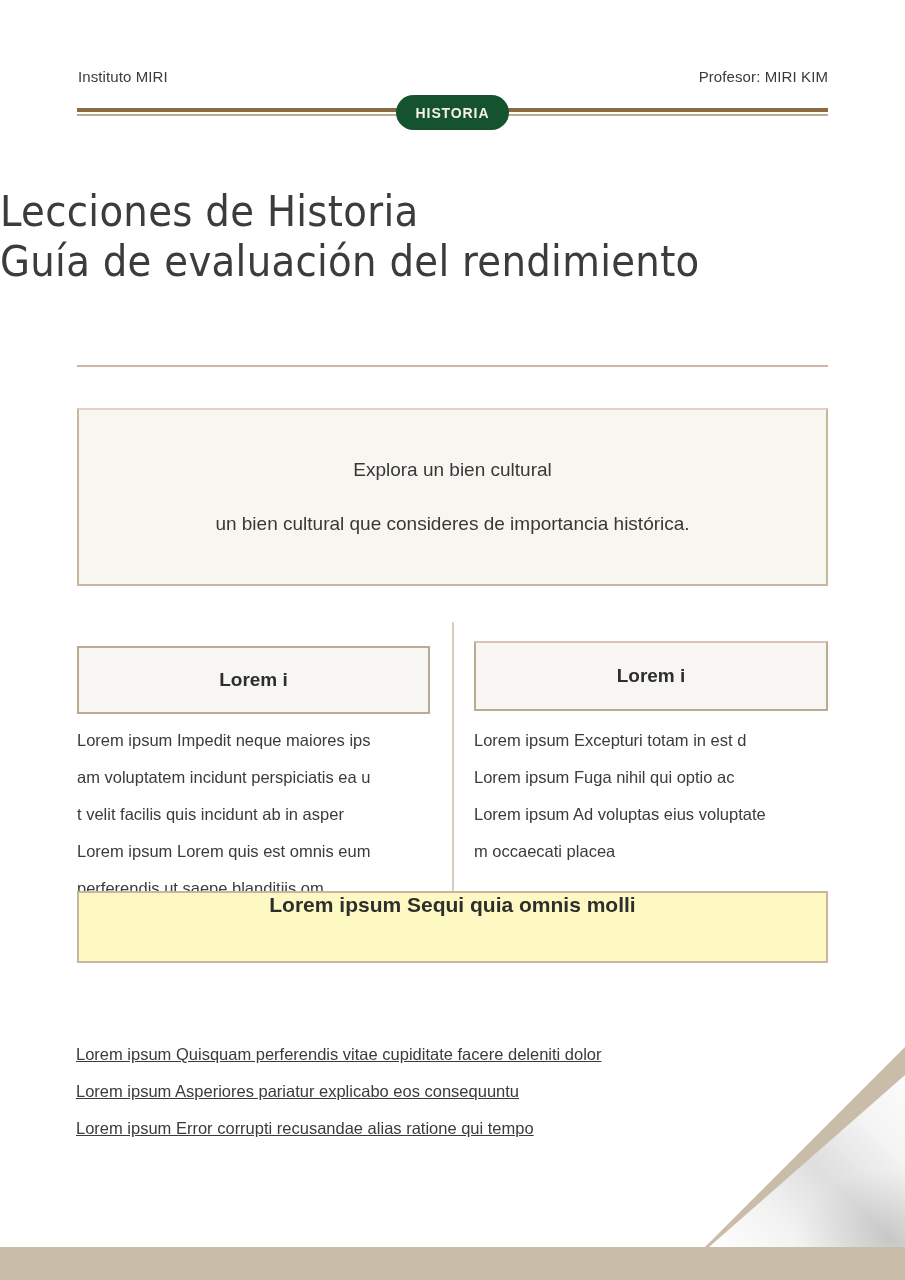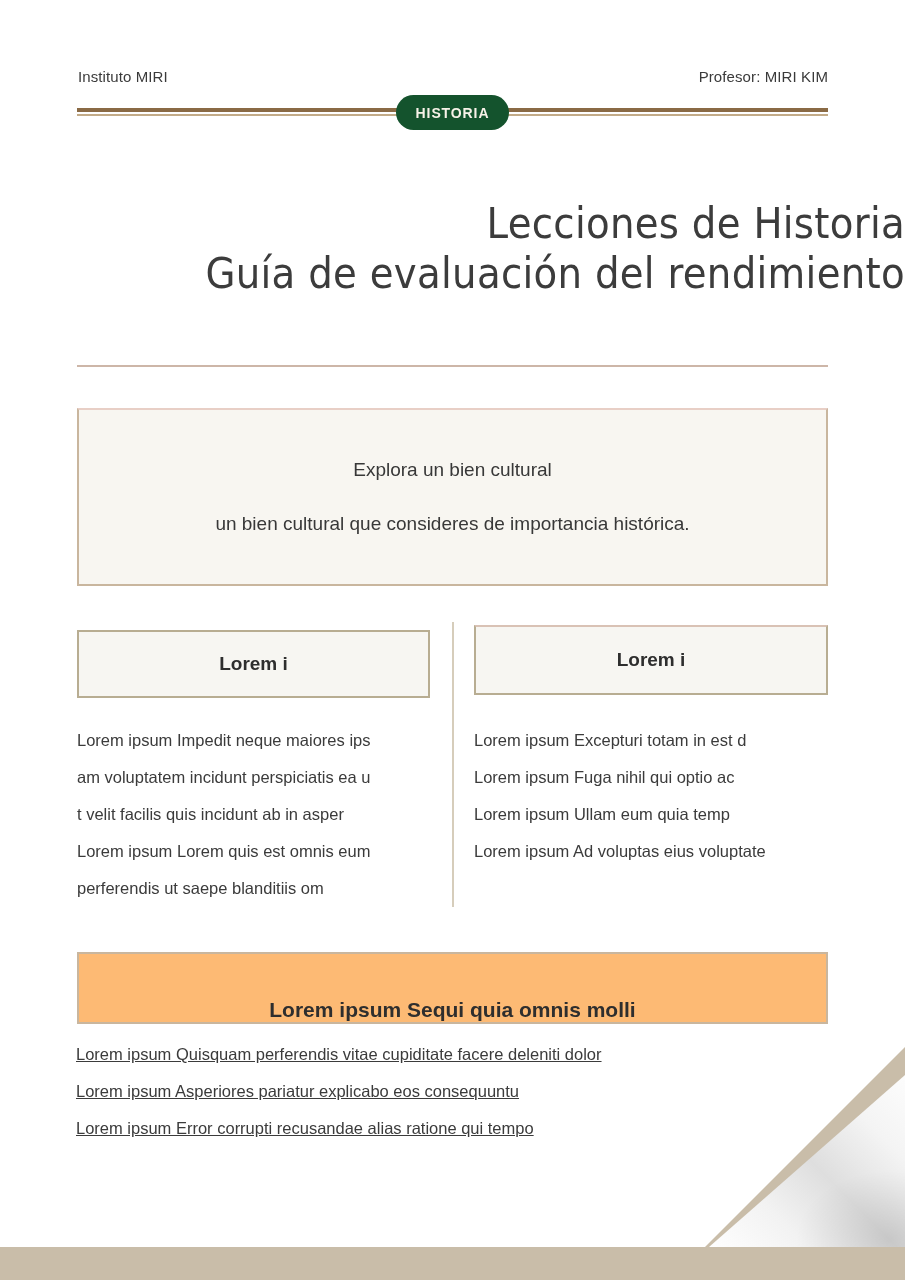--- a/index.html
+++ b/index.html
@@ -76,23 +76,23 @@
     font-weight: bold;
     letter-spacing: .9px;
     display: flex;
     align-items: center;
     justify-content: center;
   }
 
   
   .title-block {
     position: absolute;
-    left: 0; top: 198px;
+    left: 0; top: 186px;
     width: 905px;
-    text-align: right;
+    text-align: left;
     color: #3c3c3c;
     font-family: "DejaVu Sans Condensed", "Liberation Sans Narrow", "Liberation Sans", sans-serif;
     font-stretch: condensed;
   }
   .title-line {
     font-size: 43px;
     line-height: 50px;
     font-weight: 400;
     white-space: nowrap;
     letter-spacing: .3px;
@@ -135,20 +135,21 @@
     background: #d6cdbb;
   }
   .colbox {
     position: absolute;
     box-sizing: border-box;
     background: #f7f6f2;
     border: 2px solid #b8ad92;
     display: flex;
     align-items: center;
     justify-content: center;
+    margin-top: 16px;
   }
   .colbox .label {
     font-size: 19px;
     font-weight: bold;
     color: #2e2e2e;
   }
   .colbox.left  { left: 77px;  top: 630px; width: 353px; height: 68px; }
   .colbox.right { left: 474px; top: 625px; width: 354px; height: 70px;
                   border-top-color: #d9c2b5; }
 
@@ -158,27 +159,27 @@
     line-height: 37px;
     color: #3b3b3b;
   }
   .coltext.left  { left: 77px;  top: 722px; width: 355px; }
   .coltext.right { left: 474px; top: 722px; width: 360px; }
   .coltext div { white-space: nowrap; }
 
   
   .section-box {
     position: absolute;
-    left: 77px; top: 952px;
+    left: 77px; top: 891px;
     width: 751px; height: 72px;
     box-sizing: border-box;
-    background: #fdba74;
+    background: #fef9c3;
     border: 2px solid #c9b69e;
     display: flex;
-    align-items: flex-end;
+    align-items: flex-start;
     justify-content: center;
   }
   .section-box .label {
     font-size: 21px;
     font-weight: bold;
     color: #2e2e2e;
   }
   .bottom-list {
     position: absolute;
     left: 76px; top: 1036px;
@@ -263,22 +264,22 @@
     <div>Lorem ipsum Impedit neque maiores ips</div>
     <div>am voluptatem incidunt perspiciatis ea u</div>
     <div>t velit facilis quis incidunt ab in asper</div>
     <div>Lorem ipsum Lorem quis est omnis eum</div>
     <div>perferendis ut saepe blanditiis om</div>
   </div>
 
   <div class="coltext right">
     <div>Lorem ipsum Excepturi totam in est d</div>
     <div>Lorem ipsum Fuga nihil qui optio ac</div>
-    <div>Lorem ipsum Ullam eum quia temp</div>
     <div>Lorem ipsum Ad voluptas eius voluptate</div>
+    <div>m occaecati placea</div>
   </div>
 
   <div class="section-box">
     <span class="label">Lorem ipsum Sequi quia omnis molli</span>
   </div>
 
   <div class="bottom-list">
     <div>Lorem ipsum Quisquam perferendis vitae cupiditate facere deleniti dolor</div>
     <div>Lorem ipsum Asperiores pariatur explicabo eos consequuntu</div>
     <div>Lorem ipsum Error corrupti recusandae alias ratione qui tempo</div>

